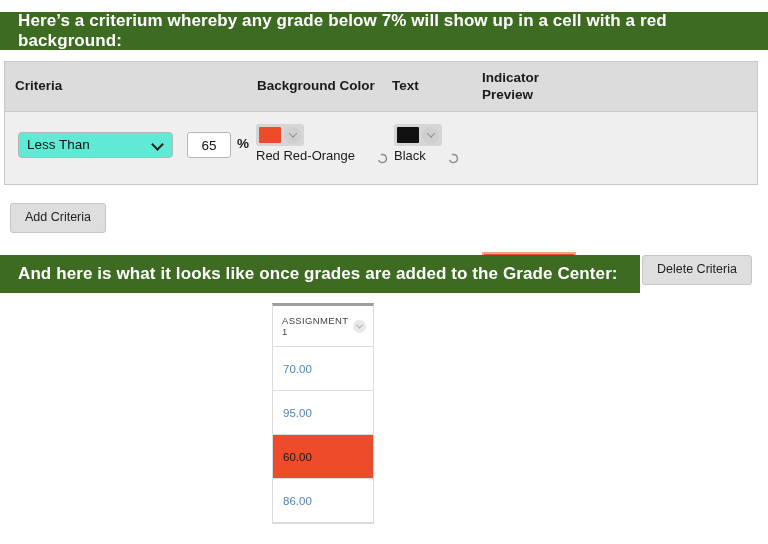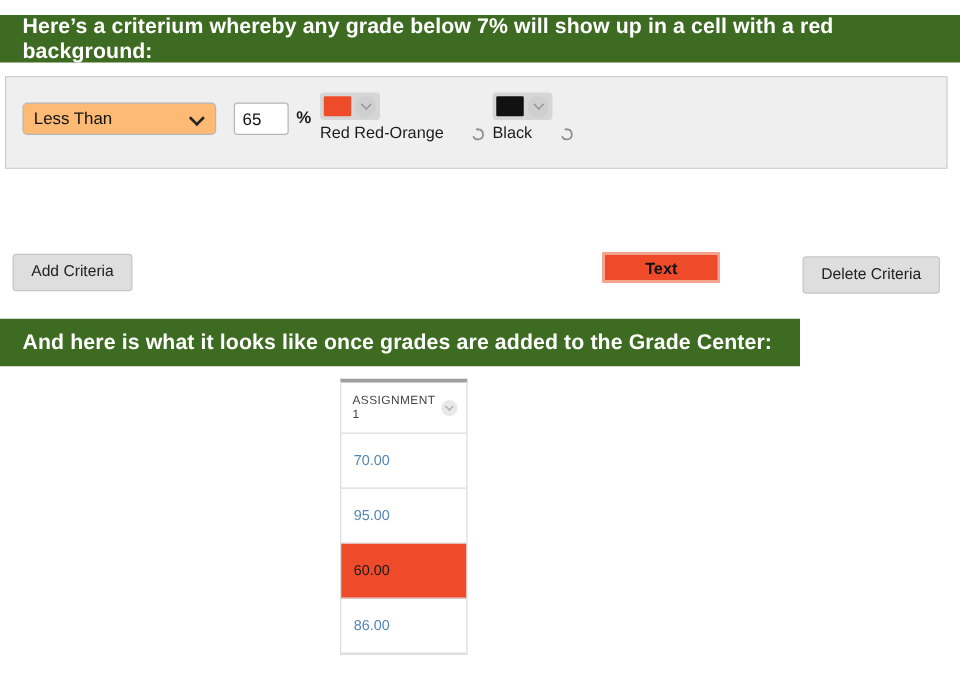--- a/index.html
+++ b/index.html
@@ -77,21 +77,21 @@
   }
 
   
   #condition-select {
     position: absolute;
     left: 13px; top: 20px;
     width: 155px; height: 26px;
     font-family: "Liberation Sans", sans-serif;
     font-size: 13.5px;
     color: #111;
-    background: #fdba74;
+    background: #5eead4;
     border: 1px solid #b6b6b6;
     border-radius: 4px;
     padding: 0 22px 0 8px;
     box-sizing: border-box;
     -webkit-appearance: none;
     appearance: none;
     line-height: 24px;
   }
   #condition-chevron {
     position: absolute;
@@ -113,20 +113,21 @@
     left: 182px; top: 20px;
     width: 44px; height: 26px;
     font-family: "Liberation Sans", sans-serif;
     font-size: 13.5px;
     color: #111;
     background: #ffffff;
     border: 1px solid #b6b6b6;
     border-radius: 3px;
     padding: 0 6px;
     box-sizing: border-box;
+    text-align: center;
   }
   #percent-label {
     position: absolute;
     left: 232px; top: 24px;
     font-size: 13.5px;
     color: #1b1b1b;
     font-weight: 600;
   }
 
   
@@ -268,20 +269,30 @@
 </style>
 </head>
 <body>
 
 <div class="banner" id="banner-1">
   <span>Here’s a criterium whereby any grade below 7% will show up in a cell with a red background:</span>
 </div>
 
 <div id="criteria-panel">
 
+  <div class="crit-header">
+    <div class="th th-criteria">Criteria</div>
+    <div class="th th-bgcolor">Background Color</div>
+    <div class="th th-text">Text</div>
+    <div class="th th-indicator">
+      <div>Indicator</div>
+      <div>Preview</div>
+    </div>
+    <div class="th th-spacer"></div>
+  </div>
 
   <div class="crit-body">
 
     <select id="condition-select"><option>Less Than</option><option>Greater Than</option><option>Between</option><option>Equal To</option></select>
     <span id="condition-chevron"></span>
 
     <input id="value-input" type="text" value="65" style="">
 
     <span id="percent-label">%</span>
 

